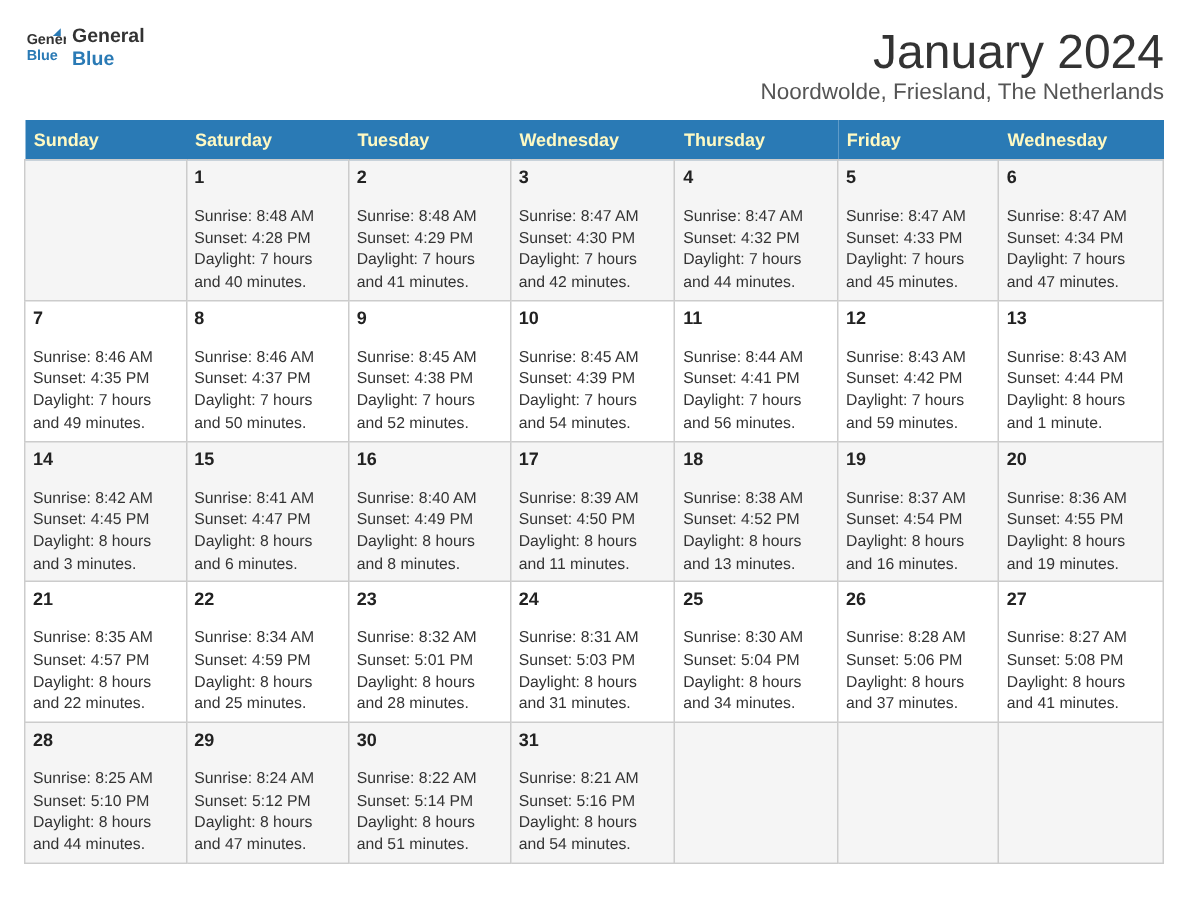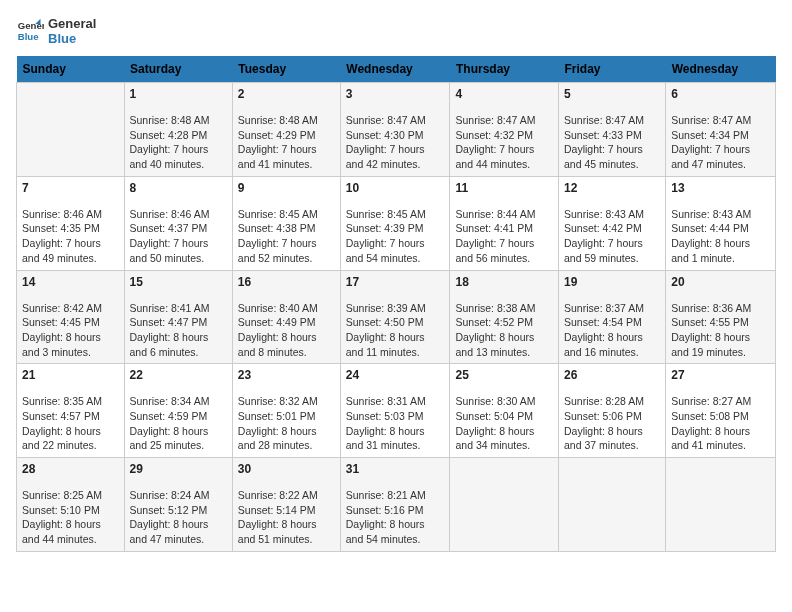--- a/index.html
+++ b/index.html
@@ -37,21 +37,21 @@
       font-size: 15px;
       color: #555;
     }
     table {
       width: 100%;
       border-collapse: collapse;
       font-size: 11px;
     }
     thead tr th {
       background-color: #2a7ab5;
-      color: #000000;
+      color: #fef9c3;
       text-align: left;
       padding: 6px 6px;
       font-size: 12px;
       font-weight: bold;
     }
     tbody tr td {
       vertical-align: top;
       border: 1px solid #ccc;
       padding: 4px 5px;
       width: 113px;
@@ -85,20 +85,22 @@
       <text x="2" y="14" font-size="11" font-weight="bold" fill="#333" font-family="Arial">General</text>
       <text x="2" y="26" font-size="11" font-weight="bold" fill="#2a7ab5" font-family="Arial">Blue</text>
       <polygon points="28,8 22,8 28,2" fill="#2a7ab5"></polygon>
     </svg>
     <div>
       <div style="font-size:13px;font-weight:bold;color:#333;">General</div>
       <div style="font-size:13px;font-weight:bold;color:#2a7ab5;">Blue</div>
     </div>
   </div>
   <div class="title-block">
+    <div class="month-title">January 2024</div>
+    <div class="subtitle">Noordwolde, Friesland, The Netherlands</div>
   </div>
 </div>
 
 <table>
   <thead>
     <tr>
     <th>Sunday</th>
         <th>Saturday</th>
         <th>Tuesday</th>
         <th>Wednesday</th>

